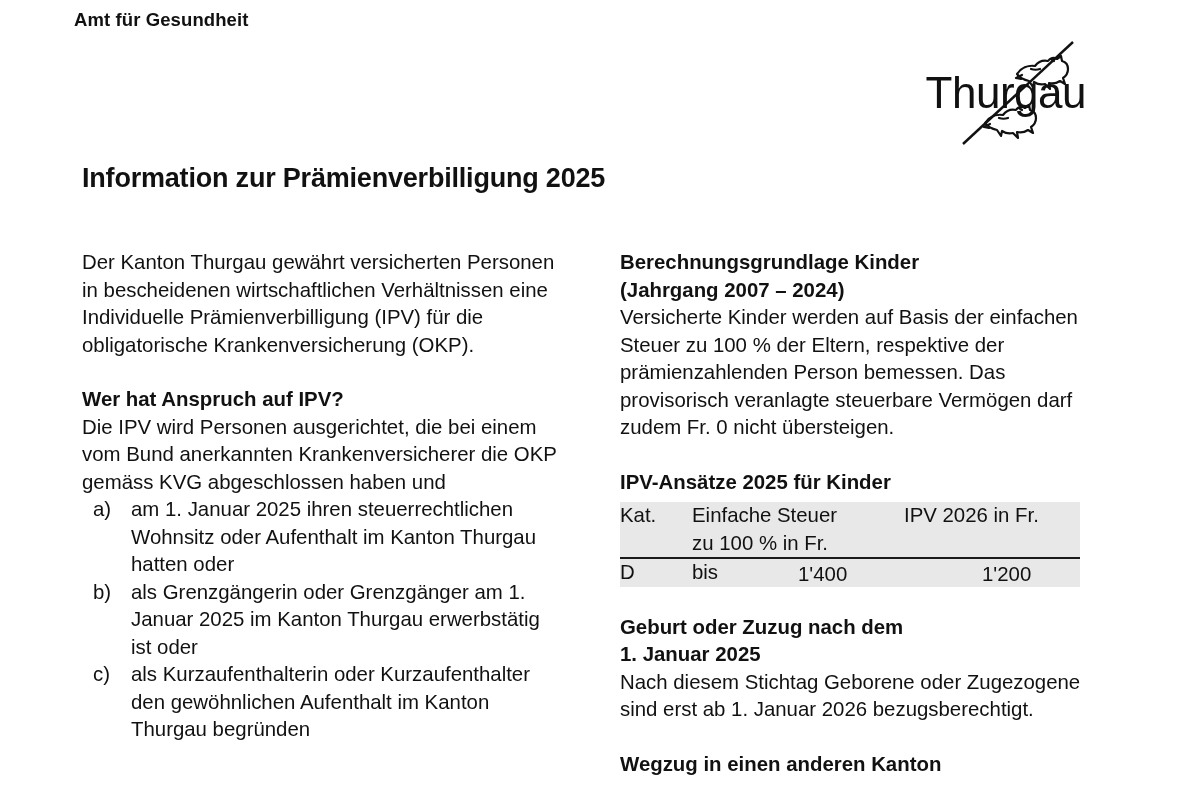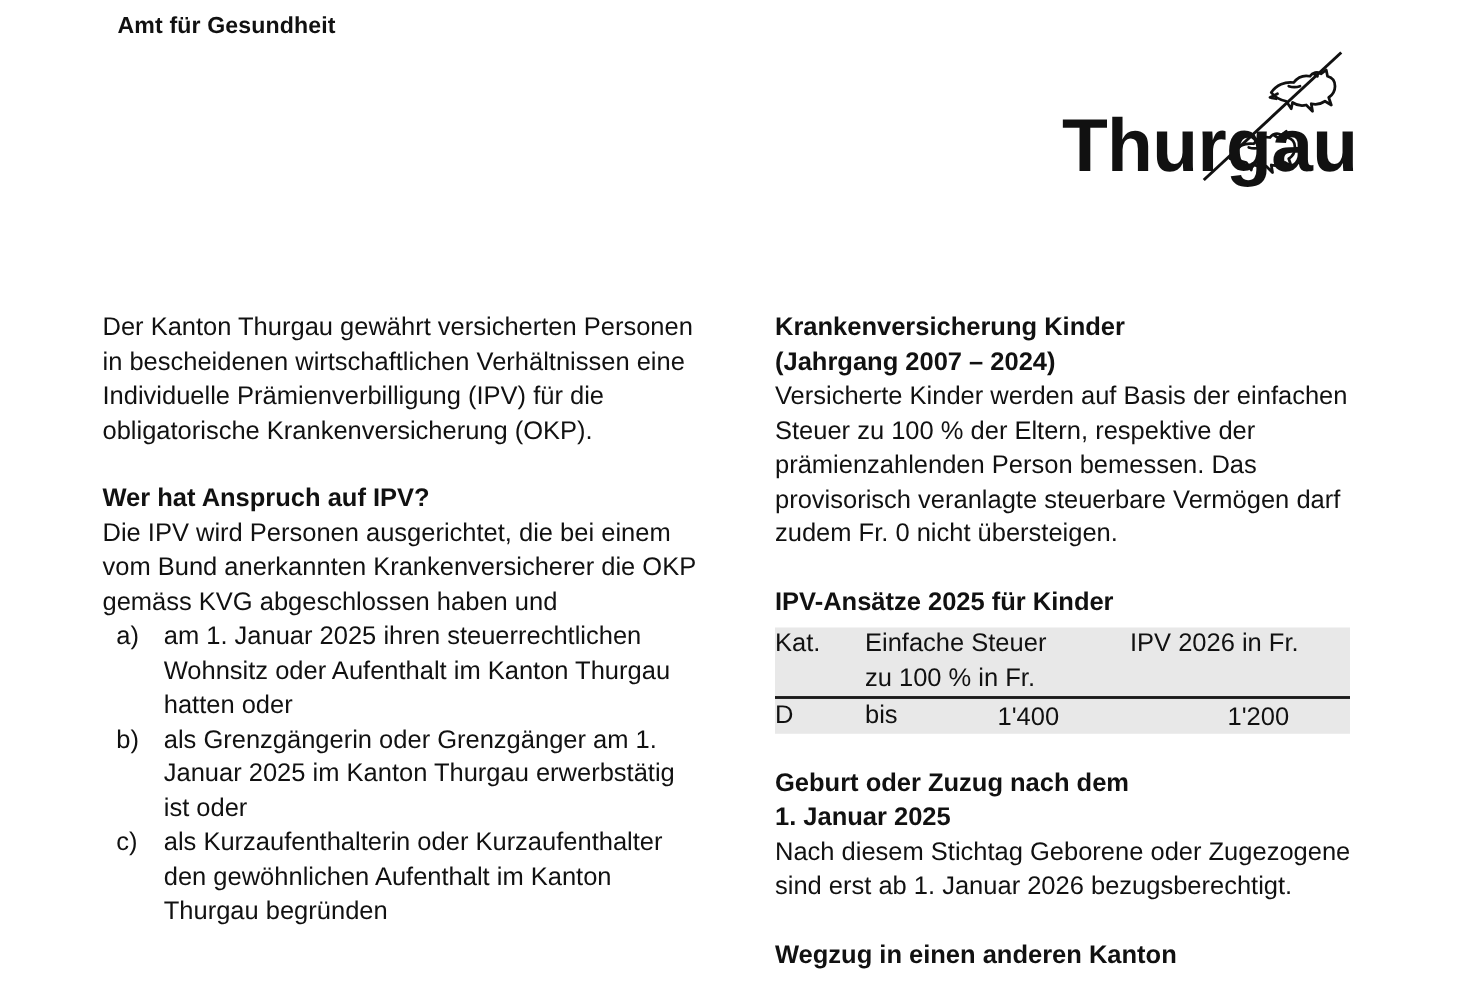--- a/index.html
+++ b/index.html
@@ -26,40 +26,40 @@
     left: 0;
     top: 0;
     width: 14px;
     height: 789px;
     background: #ffffff;
   }
 
   
   .dept-label {
     position: absolute;
-    left: 94px;
+    left: 74px;
     top: 9px;
     font-size: 18.5px;
     font-weight: bold;
     letter-spacing: 0.1px;
   }
 
   .logo {
     position: absolute;
     right: 96px;
     top: 40px;
     width: 300px;
     height: 100px;
   }
   .logo-word {
     position: absolute;
     right: 95px;
-    top: 87px;
-    font-size: 60px;
-    font-weight: bold;
+    top: 71px;
+    font-size: 44px;
+    font-weight: normal;
     letter-spacing: -0.5px;
     line-height: 1;
   }
   .logo-svg {
     position: absolute;
     right: 0px;
     top: 0px;
   }
 
   .doc-title {
@@ -179,20 +179,21 @@
 
         <path d="M30 83 c4,-6 11,-9 18,-8 c3,-4 8,-6 13,-5 c2,-3 6,-4 9,-2 l4,-3 l1,5 c4,1 6,4 6,8 c0,4 -2,7 -5,9 l2,6 l-5,-3 c-3,2 -7,3 -11,2 l1,6 l-5,-5 c-4,1 -8,0 -11,-2 l-1,5 l-4,-6 c-5,-1 -9,-3 -12,-7 z"></path>
         <path d="M64 68 l3,2"></path>
         <path d="M44 78 c3,1 6,1 9,0"></path>
         <path d="M35 84 l-6,3 l5,1"></path>
       </g>
     </svg>
   </div>
   <div class="logo-word">Thurgau</div>
 
+  <div class="doc-title">Information zur Prämienverbilligung 2025</div>
 
   <div class="col col-left">
 
     <p class="body">Der Kanton Thurgau gewährt versicherten Personen in bescheidenen wirtschaftlichen Verhältnissen eine Individuelle Prämienverbilligung (IPV) für die obligatorische Krankenversicherung (OKP).</p>
 
     <div class="gap"></div>
 
     <h3 class="sec">Wer hat Anspruch auf IPV?</h3>
     <p class="body">Die IPV wird Personen ausgerichtet, die bei einem vom Bund anerkannten Krankenversicherer die OKP gemäss KVG abgeschlossen haben und</p>
 
@@ -207,21 +208,21 @@
       </li>
       <li>
         <span class="mark">c)</span>
         <span>als Kurzaufenthalterin oder Kurzaufenthalter den gewöhnlichen Aufenthalt im Kanton Thurgau begründen</span>
       </li>
     </ol>
   </div>
 
   <div class="col col-right">
 
-    <h3 class="sec">Krankenversicherung Kinder</h3>
+    <h3 class="sec">Berechnungsgrundlage Kinder</h3>
     <h3 class="sec">(Jahrgang 2007 – 2024)</h3>
     <p class="body">Versicherte Kinder werden auf Basis der einfachen Steuer zu 100 % der Eltern, respektive der prämienzahlenden Person bemessen. Das provisorisch veranlagte steuerbare Vermögen darf zudem Fr. 0 nicht übersteigen.</p>
 
     <div class="gap"></div>
 
     <div class="tbl-title">IPV-Ansätze 2025 für Kinder</div>
 
     <table class="ipv">
       <thead>
         <tr class="hdr-row">

